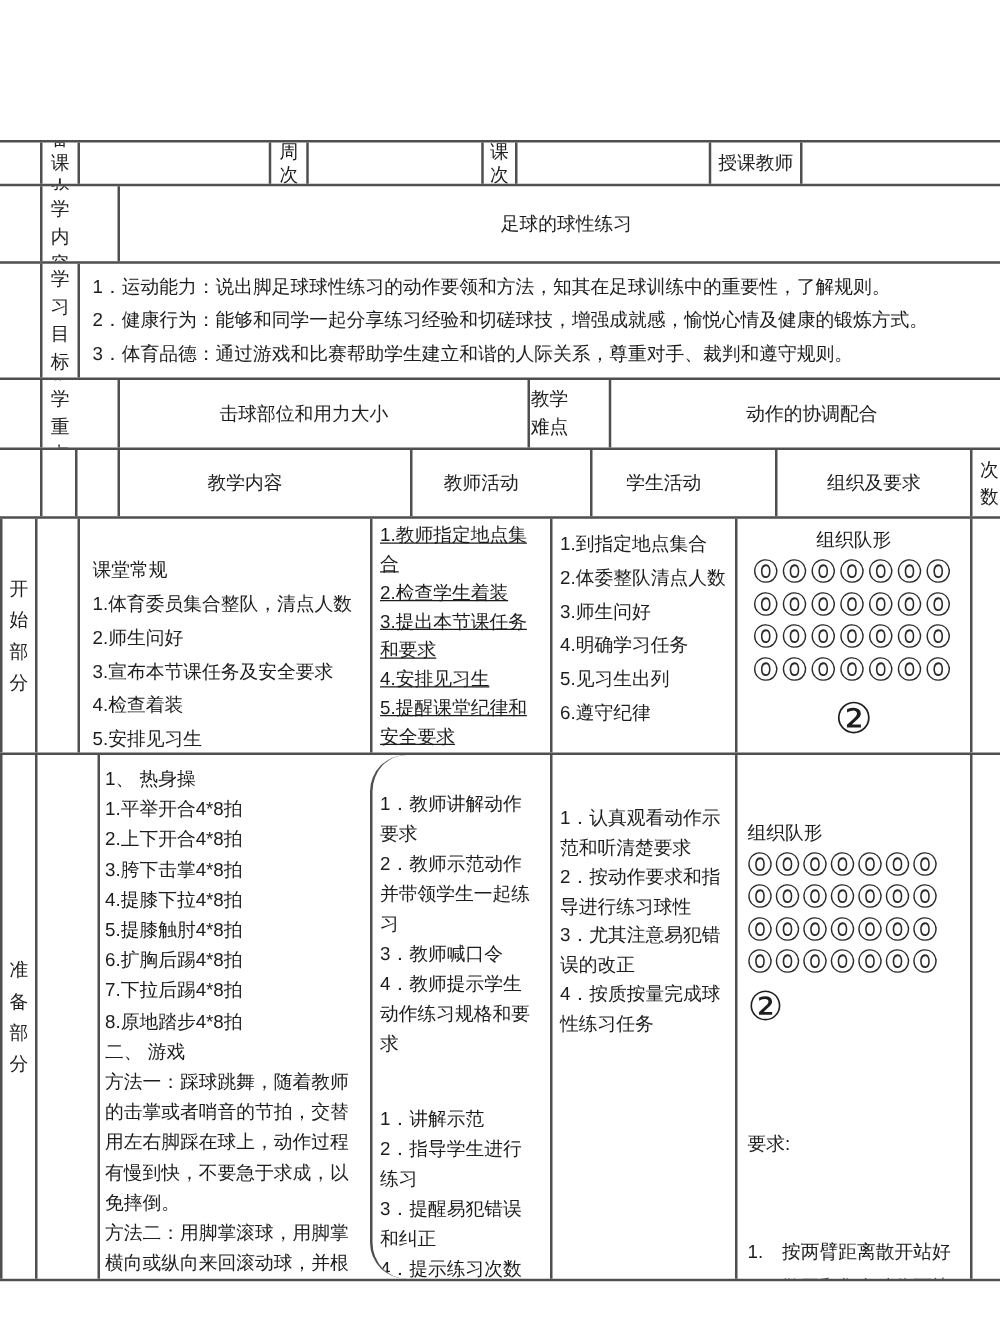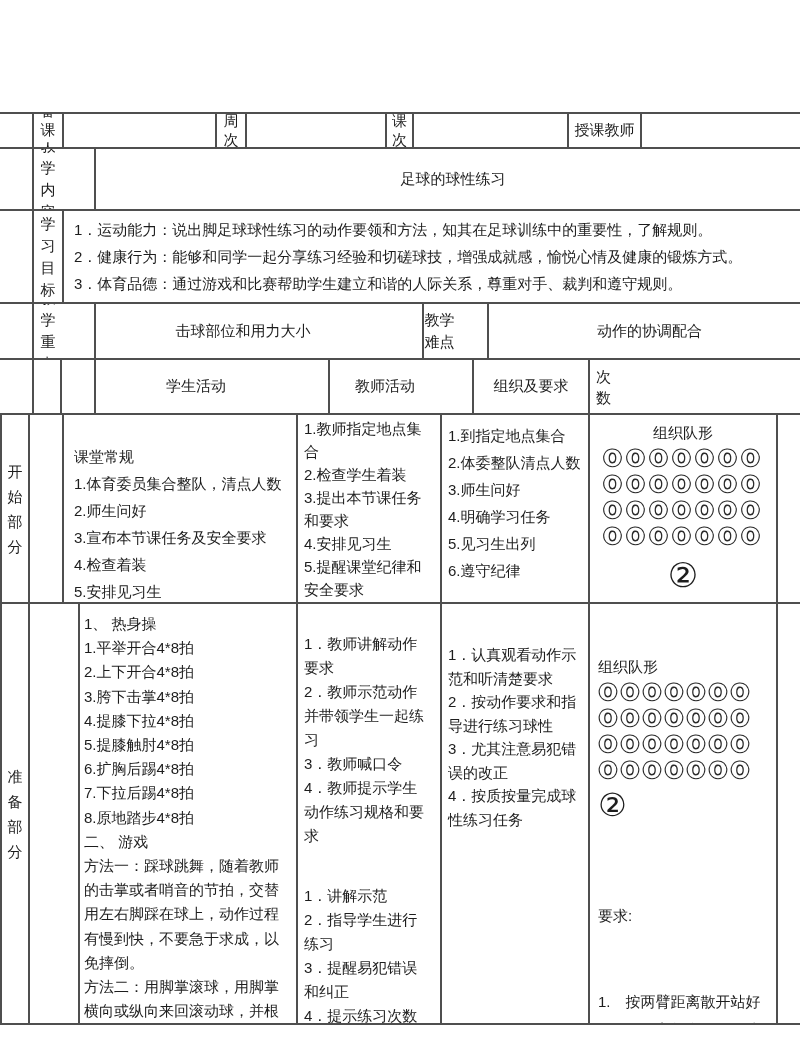--- a/index.html
+++ b/index.html
@@ -29,29 +29,29 @@
   .hdr{font-size:15px;}
   .vhdr{white-space:pre-line;line-height:21px;}
   .times-hdr{display:flex;align-items:center;}
   .times-hdr .vhdr{padding-left:6px;text-align:left;}
 
   .stage{display:flex;align-items:center;justify-content:center;}
   .stage .vstage{white-space:pre-line;line-height:25px;text-align:center;}
 
   .start-content{padding:28px 6px 0 10px;line-height:27px;}
   .start-content .items{white-space:pre-line;}
-  .start-teacher{padding:2px 8px 15px 6px;line-height:23px;white-space:pre-wrap;}
+  .start-teacher{padding:2px 8px 15px 6px;line-height:23px;white-space:pre-wrap;text-decoration:underline;}
   .start-student{padding:7px 6px 0 6px;line-height:27px;white-space:pre-wrap;}
   .start-org{text-align:center;padding-top:5px;}
   .org-title{line-height:25px;}
   .formation{line-height:26px;font-size:20px;letter-spacing:3px;white-space:pre-line;color:#2a2a2a;}
   .badge{font-size:34px;line-height:36px;margin-top:8px;font-weight:400;}
 
   .prep-content{padding:8px 8px 0 4px;line-height:24.2px;white-space:pre-wrap;margin-left:16px;}
-  .prep-teacher{padding:28px 8px 0 6px;line-height:24px;}
+  .prep-teacher{padding:28px 8px 0 6px;line-height:24px;border-radius:29px;}
   .prep-teacher .blk,.prep-student .blk{white-space:pre-wrap;}
   .prep-teacher .blk2{margin-top:36px;}
   .prep-student{padding:5px 6px 0 6px;line-height:23.5px;}
   .prep-student .blk2{margin-top:34px;}
   .prep-org{padding:50px 4px 0 8px;text-align:left;}
   .prep-org .formation{letter-spacing:2px;}
   .prep-org .badge{font-size:32px;margin-top:4px;}
   .prep-req{margin-top:22px;line-height:28.5px;white-space:pre-wrap;}
 </style>
 </head>
@@ -104,22 +104,23 @@
 
     <div class="row rh">
       <div class="cell center hdr">
         <span class="vhdr">过
 程</span>
       </div>
       <div class="cell center hdr">
         <span class="vhdr">时
 间</span>
       </div>
+      <div class="cell center hdr">教学内容</div>
+      <div class="cell center hdr">教师活动</div>
       <div class="cell center hdr">学生活动</div>
-      <div class="cell center hdr">教师活动</div>
       <div class="cell center hdr">组织及要求</div>
       <div class="cell times-hdr hdr">
         <span class="vhdr">次
 数</span>
       </div>
     </div>
 
     <div class="row rs">
       <div class="cell stage">
         <span class="vstage">开

